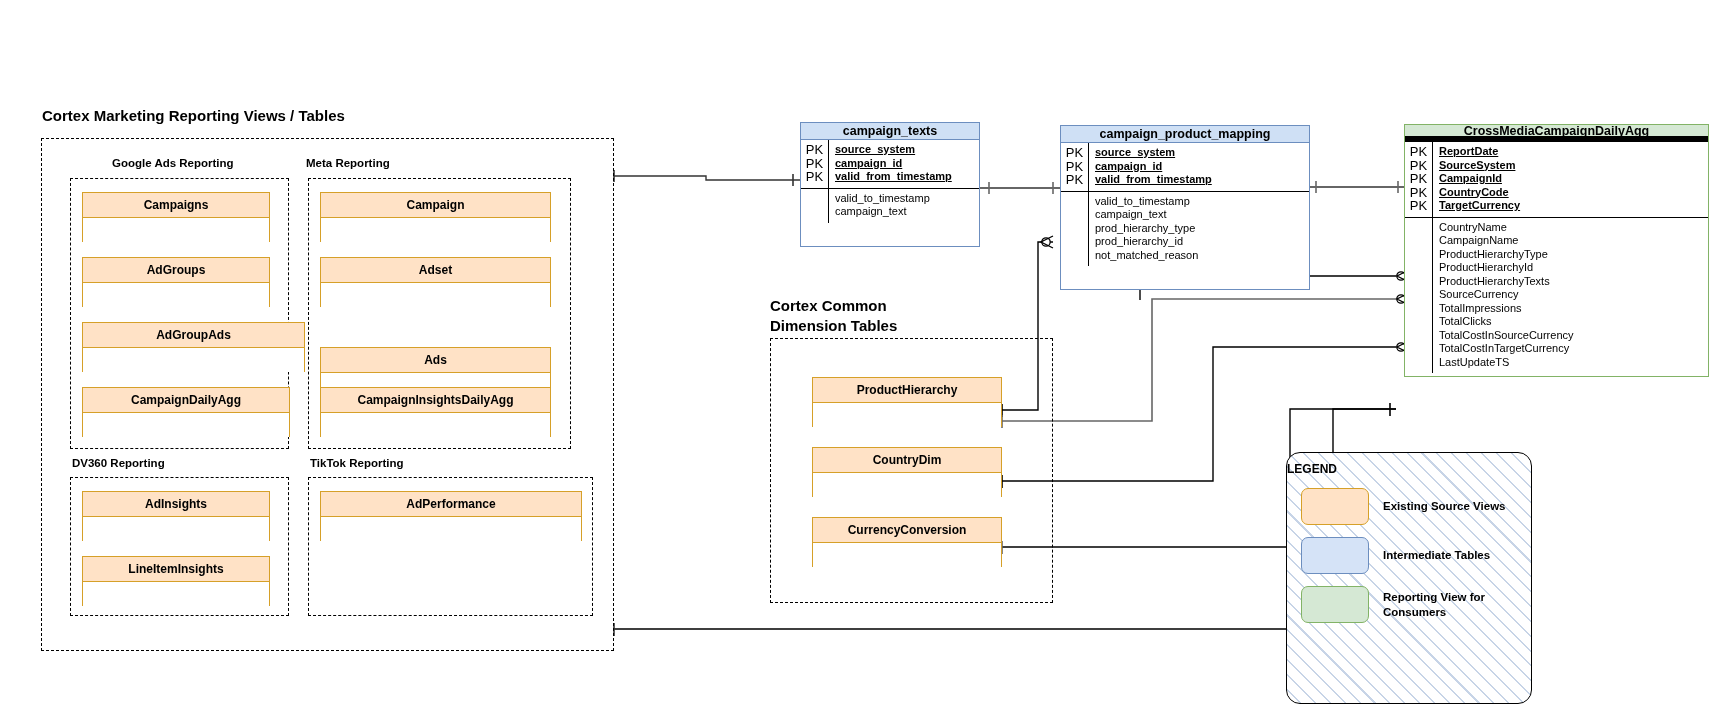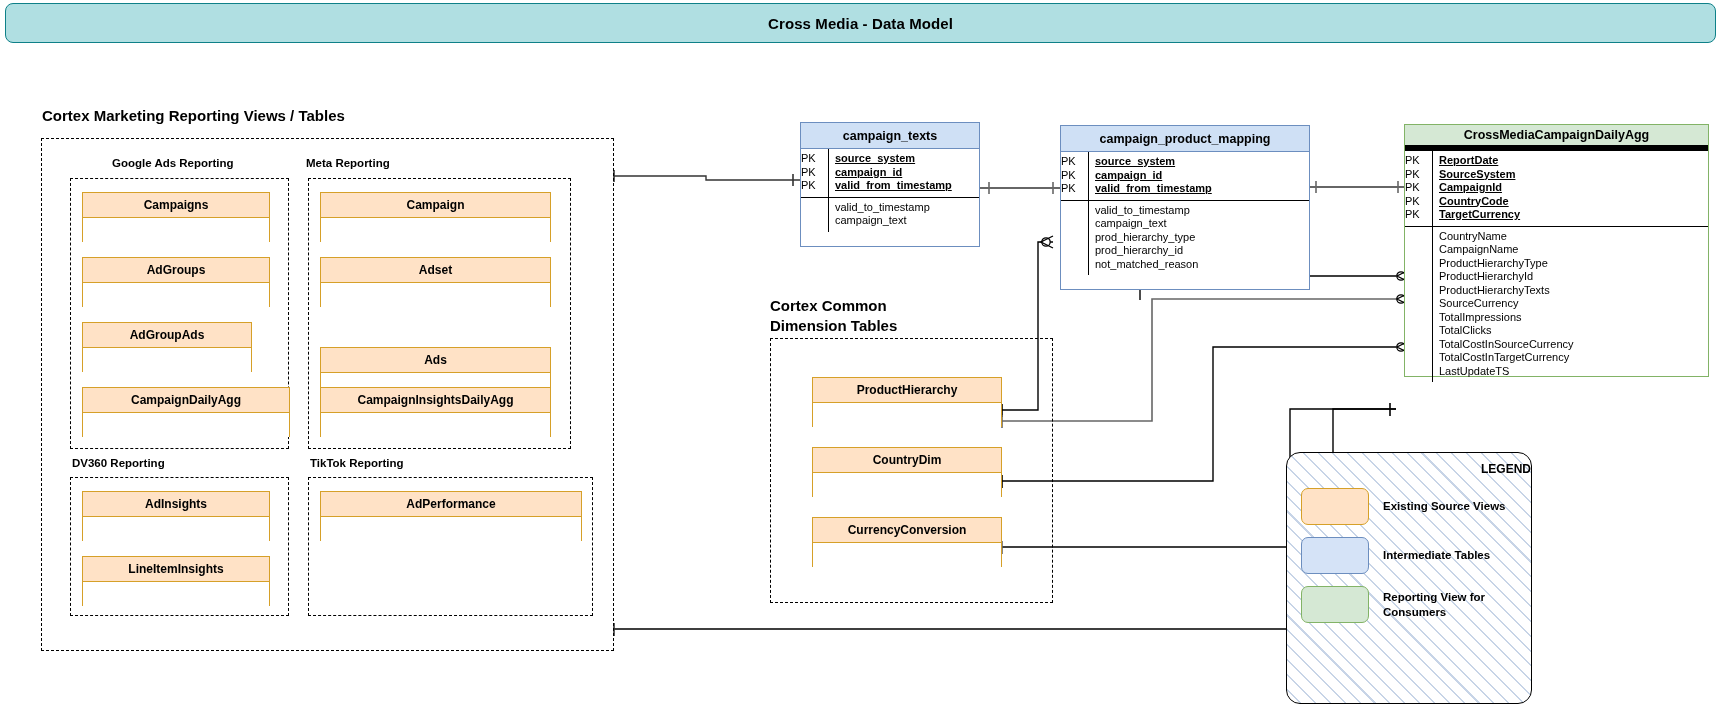--- a/index.html
+++ b/index.html
@@ -87,21 +87,21 @@
   }
   
   .ertable {
     position: absolute;
     box-sizing: border-box;
     background: #ffffff;
   }
   .ertable.blue { border: 1px solid #6c8ebf; }
   .ertable.green { border: 1px solid #82b366; }
   .ertable .er-head {
-    height: 26px;
+    height: 17px;
     display: flex;
     align-items: center;
     justify-content: center;
     font-size: 12.5px;
     font-weight: bold;
     color: #000;
     box-sizing: border-box;
   }
   .ertable.blue .er-head { background: #cfe0f5; border-bottom: 1px solid #6c8ebf; }
   .ertable.green .er-head { background: #d5e8d4; border-bottom: 6px solid #000000; }
@@ -111,23 +111,24 @@
   }
   .er-section.pk-section { border-bottom: 1px solid #000; }
   .er-keycol {
     width: 28px;
     flex: 0 0 28px;
     border-right: 1px solid #000;
     box-sizing: border-box;
     padding: 3px 0 4px 0;
   }
   .er-keycol .kline {
-    font-size: 11px;
+    font-size: 13px;
     line-height: 13.5px;
     color: #000;
+    text-align: center;
     font-family: "Liberation Sans", sans-serif;
   }
   .er-fieldcol {
     flex: 1 1 auto;
     box-sizing: border-box;
     padding: 3px 0 4px 6px;
   }
   .er-fieldcol .fline {
     font-size: 11px;
     line-height: 13.5px;
@@ -153,21 +154,21 @@
         45deg,
         rgba(255,255,255,0) 0px,
         rgba(255,255,255,0) 9px,
         rgba(108,142,191,0.38) 9px,
         rgba(108,142,191,0.38) 10.5px
       ),
       #ffffff;
     overflow: hidden;
   }
   #legend .legend-title {
-    text-align: right;
+    text-align: left;
     font-size: 12px;
     font-weight: bold;
     color: #000;
     margin-top: 9px;
   }
   .legend-row {
     display: flex;
     align-items: center;
     margin-top: 12px;
     padding-left: 14px;
@@ -198,23 +199,20 @@
     width: 1721px;
     height: 707px;
     pointer-events: none;
   }
 </style>
 </head>
 <body>
 
 <div id="canvas">
 
-  <div id="title-bar">
-    <span class="title-text">Cross Media - Data Model</span>
-  </div>
 
   <svg id="connectors" viewBox="0 0 1721 707" width="1721" height="707">
     <g fill="none" stroke="#000000" stroke-width="1.4">
 
       <path d="M614,176 L706,176 L706,180 L800,180" stroke="#333333"></path>
 
       <path d="M614,170 L614,182" stroke="#333333" stroke-width="1.6"></path>
       <path d="M793,174 L793,186" stroke="#333333" stroke-width="1.6"></path>
 
       <path d="M980,188 L1060,188" stroke="#666666" stroke-width="2.2"></path>
@@ -261,21 +259,21 @@
   <div class="dashed-box" style="left:70px; top:178px; width:219px; height:271px;"></div>
 
   <div class="card" style="left:82px; top:192px; width:188px; height:50px;">
     <div class="card-head">Campaigns</div>
     <div class="card-body"></div>
   </div>
   <div class="card" style="left:82px; top:257px; width:188px; height:50px;">
     <div class="card-head">AdGroups</div>
     <div class="card-body"></div>
   </div>
-  <div class="card" style="left:82px; top:322px; width:170px; height:50px;">
+  <div class="card" style="left:82px; top:322px; width:223px; height:50px;">
     <div class="card-head">AdGroupAds</div>
     <div class="card-body"></div>
   </div>
   <div class="card" style="left:82px; top:387px; width:208px; height:50px;">
     <div class="card-head">CampaignDailyAgg</div>
     <div class="card-body"></div>
   </div>
 
   <div class="group-label" style="left:306px; top:157px;">Meta Reporting</div>
   <div class="dashed-box" style="left:308px; top:178px; width:263px; height:271px;"></div>

